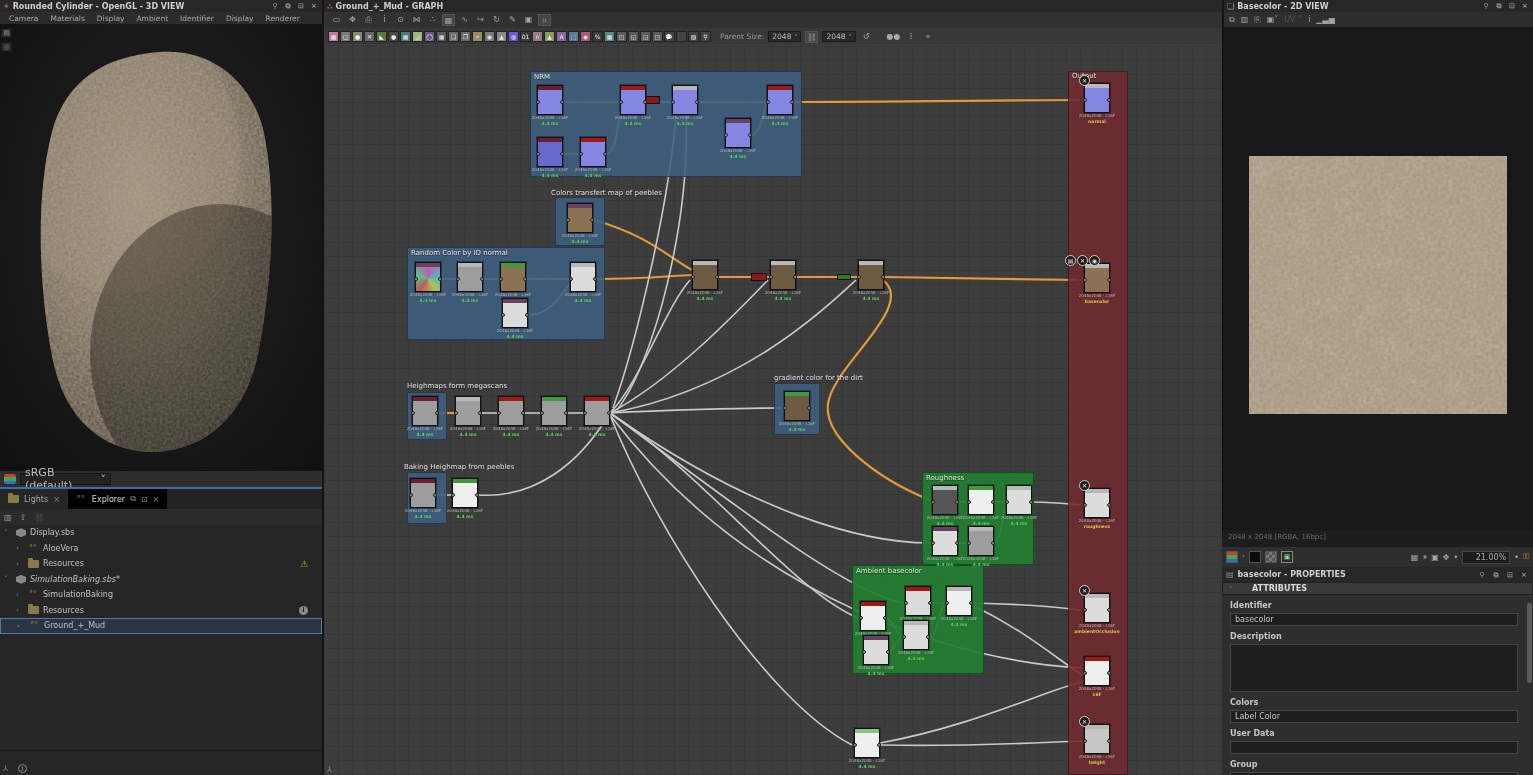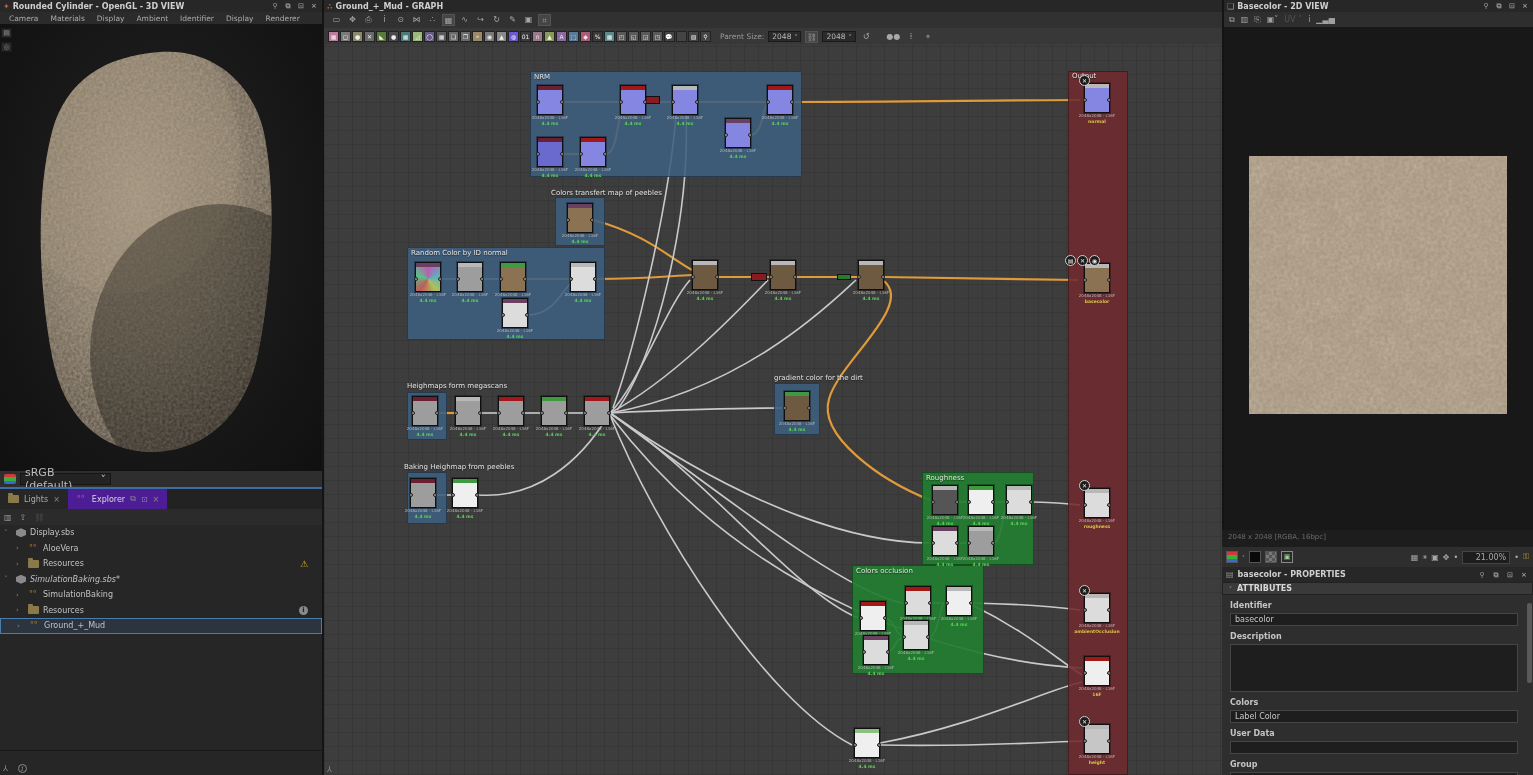--- a/index.html
+++ b/index.html
@@ -23,21 +23,21 @@
   .mini-tools span { font-size:7px; color:#888; background:#2a2a2a; text-align:center; border:1px solid #1a1a1a;}
   
   #colorspace-row { left:0; top:470px; width:322px; height:17px; background:#2e2e2e;
     display:flex; align-items:center; gap:4px; padding:0 4px; border-top:1px solid #111; }
   .cs-icon { width:12px; height:10px; background:linear-gradient(#d03a3a 0 33%, #3ab03a 33% 66%, #3a6ad0 66% 100%); border-radius:2px; }
   .cs-select { background:#232323; border:1px solid #151515; font-size:11px; color:#bbb;
     height:12px; width:91px; display:flex; align-items:center; justify-content:space-between; padding:0 4px; }
   #tabbar { left:0; top:487px; width:322px; height:22px; background:#222; display:flex;
     border-top:2px solid #3a6ea5; }
   .tab { display:flex; align-items:center; gap:5px; font-size:8px; padding:0 8px; color:#a8a8a8; background:#262626; }
-  .tab.active { background:#4c1d95; color:#d8d8d8; }
+  .tab.active { background:#000000; color:#d8d8d8; }
   .tab .x { font-size:8px; color:#888; }
   #tree-toolbar { left:0; top:509px; width:322px; height:16px; background:#2b2b2b;
     display:flex; gap:8px; align-items:center; padding:0 4px; }
   #tree-toolbar span { font-size:8px; color:#999; }
   #tree-toolbar span.dim { color:#555; }
   #tree { left:0; top:525px; width:322px; height:225px; background:#262626; font-size:8px; }
   .trow { height:15.5px; display:flex; align-items:center; gap:4px; padding-left:4px; position:relative; color:#c2c2c2; }
   .trow .exp { width:8px; color:#8a8a8a; font-size:7px; }
   .trow.sel { border:1px solid #4a7cab; background:#2c3440; }
   .trow .badge { position:absolute; right:14px; font-size:9px; }
@@ -104,21 +104,21 @@
     font-size:7px; color:#6a6a6a; padding:3px 6px; }
   #tb2d-bottom { left:1222px; top:547px; width:311px; height:20px; background:#2e2e2e;
     display:flex; align-items:center; gap:4px; padding:0 4px; }
   #tb2d-bottom span { font-size:8px; color:#a8a8a8; }
   .swatch { width:12px; height:12px; border:1px solid #555; }
   .zoom-field { background:#1d1d1d; border:1px solid #444; font-size:7.5px; color:#ccc;
     width:48px; height:13px; text-align:right; padding:0 3px; line-height:12px;}
   #props { left:1222px; top:567px; width:311px; height:208px; background:#2e2e2e; }
   #props-title { height:15px; background:#272727; display:flex; align-items:center; gap:4px;
     font-size:8px; font-weight:bold; padding:0 4px; }
-  #attr-header { height:13px; background:#3a3a3a; display:flex; align-items:center; gap:5px;
+  #attr-header { height:13px; background:#3a3a3a; display:flex; align-items:center; gap:20px;
     font-size:8px; font-weight:bold; color:#d8d8d8; padding:0 6px; border:1px solid #222; }
   .flabel { font-size:8px; font-weight:bold; color:#c4c4c4; margin:6px 0 3px 8px; }
   .finput { margin-left:8px; width:288px; height:13px; background:#1e1e1e; border:1px solid #454545;
     font-size:8px; color:#c8c8c8; padding:0 4px; line-height:12px; }
   .ftextarea { height:48px; }
   #props-scroll { position:absolute; right:1px; top:36px; width:5px; height:80px; background:#5a5a5a; border-radius:2px;}
 </style>
 </head>
 <body>
 
@@ -373,21 +373,21 @@
       <div class="glabel" style="left: 87px; top: 205px;">Random Color by ID normal</div>
       <div class="ggroup blue" style="left: 83px; top: 348px; width: 40px; height: 48px;"></div>
       <div class="glabel" style="left: 83px; top: 338px;">Heighmaps form megascans</div>
       <div class="ggroup blue" style="left: 83px; top: 428px; width: 40px; height: 52px;"></div>
       <div class="glabel" style="left: 80px; top: 419px;">Baking Heighmap from peebles</div>
       <div class="ggroup blue" style="left: 450px; top: 339px; width: 46px; height: 52px;"></div>
       <div class="glabel" style="left: 450px; top: 330px;">gradient color for the dirt</div>
       <div class="ggroup green" style="left: 598px; top: 428px; width: 112px; height: 93px;"></div>
       <div class="glabel" style="left: 602px; top: 430px;">Roughness</div>
       <div class="ggroup green" style="left: 528px; top: 521px; width: 132px; height: 109px;"></div>
-      <div class="glabel" style="left: 532px; top: 523px;">Colors occlusion</div>
+      <div class="glabel" style="left: 532px; top: 523px;">Ambient basecolor</div>
       <div class="ggroup red" style="left: 744px; top: 27px; width: 60px; height: 704px;"></div>
       <div class="glabel" style="left: 748px; top: 28px;">Output</div>
       <div class="pill" style="left: 320px; top: 52px; width: 16px; height: 8px; background: rgb(138, 26, 34);"></div>
       <div class="pill" style="left: 427px; top: 229px; width: 16px; height: 8px; background: rgb(138, 26, 34);"></div>
       <div class="pill" style="left: 513px; top: 230px; width: 14px; height: 6px; background: rgb(42, 122, 42);"></div>
       <div class="gnode" style="left: 213px; top: 41px; width: 26px; height: 30px;">
         <div class="topbar" style="background: rgb(106, 31, 51);"></div>
         <div class="bodyc noise" style="background: rgb(133, 133, 226);"></div>
         <div class="pin in"></div>
         <div class="pin out"></div>

